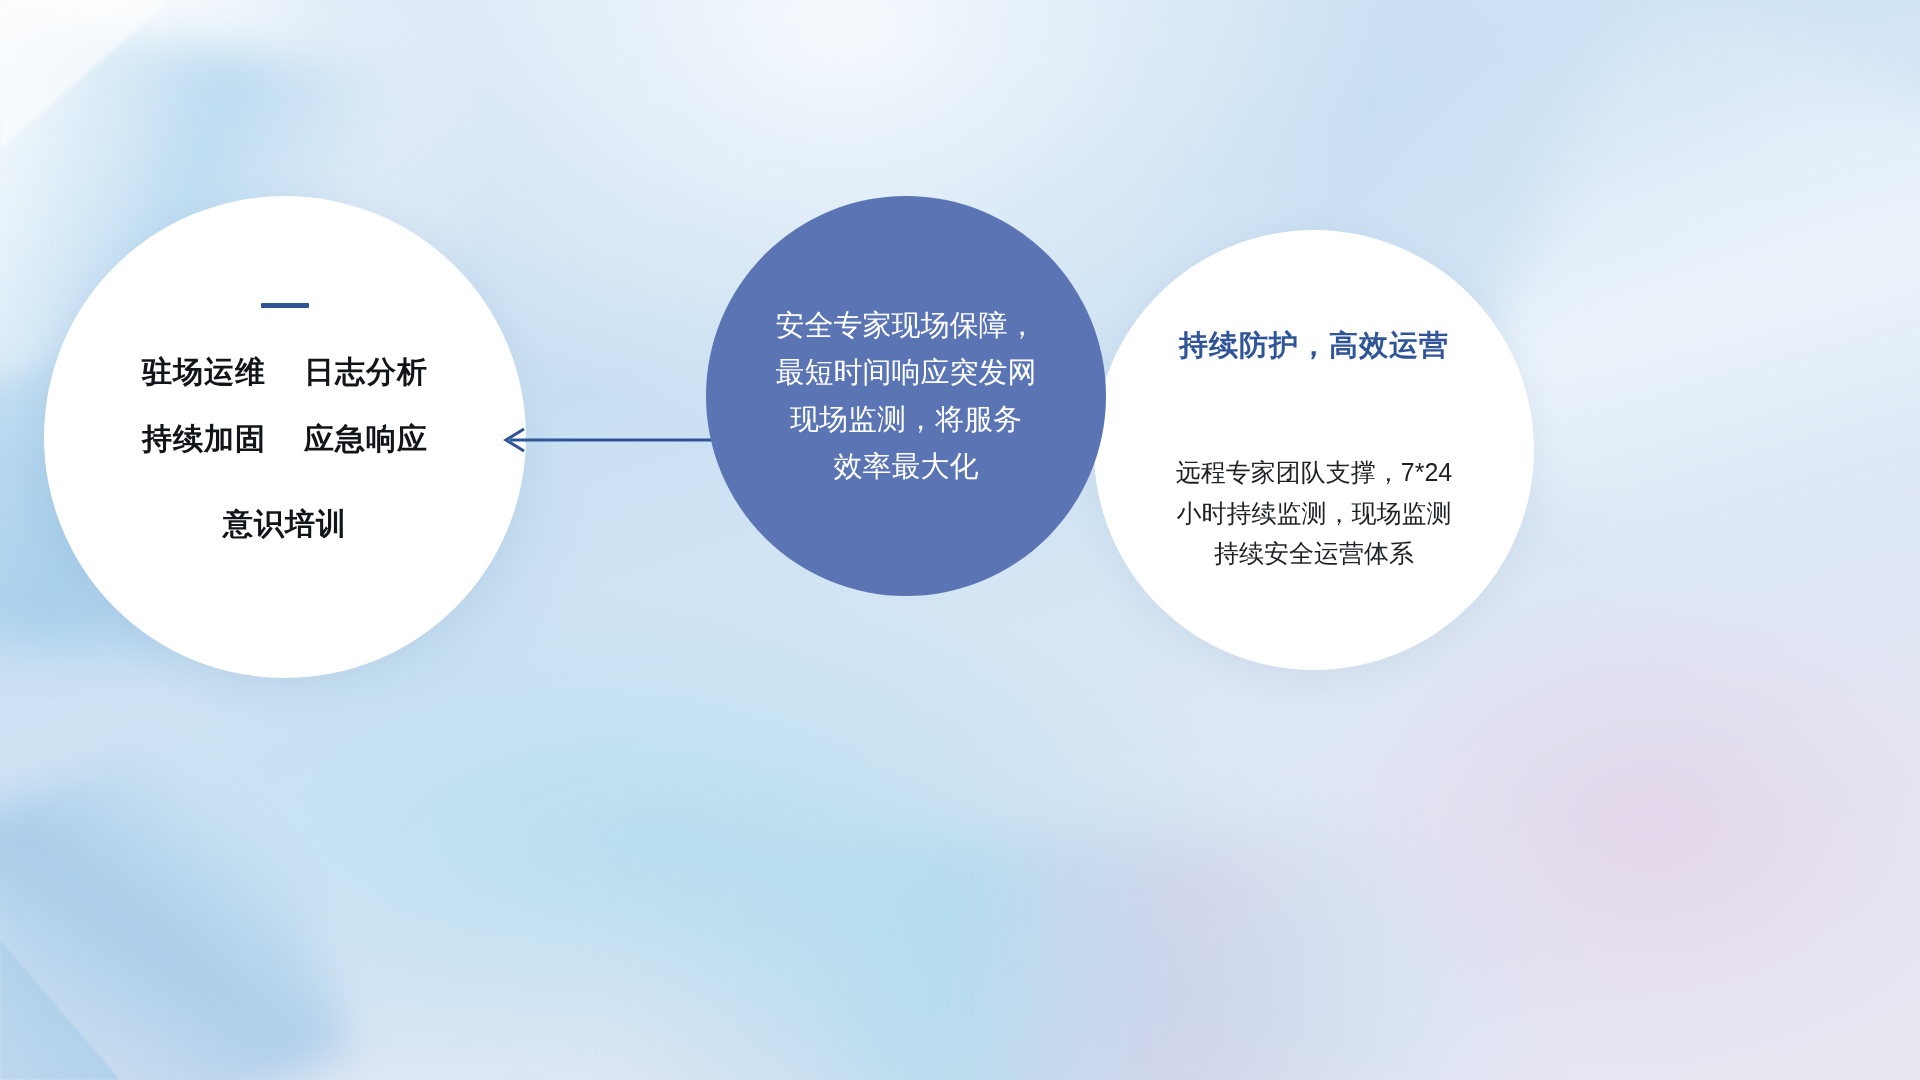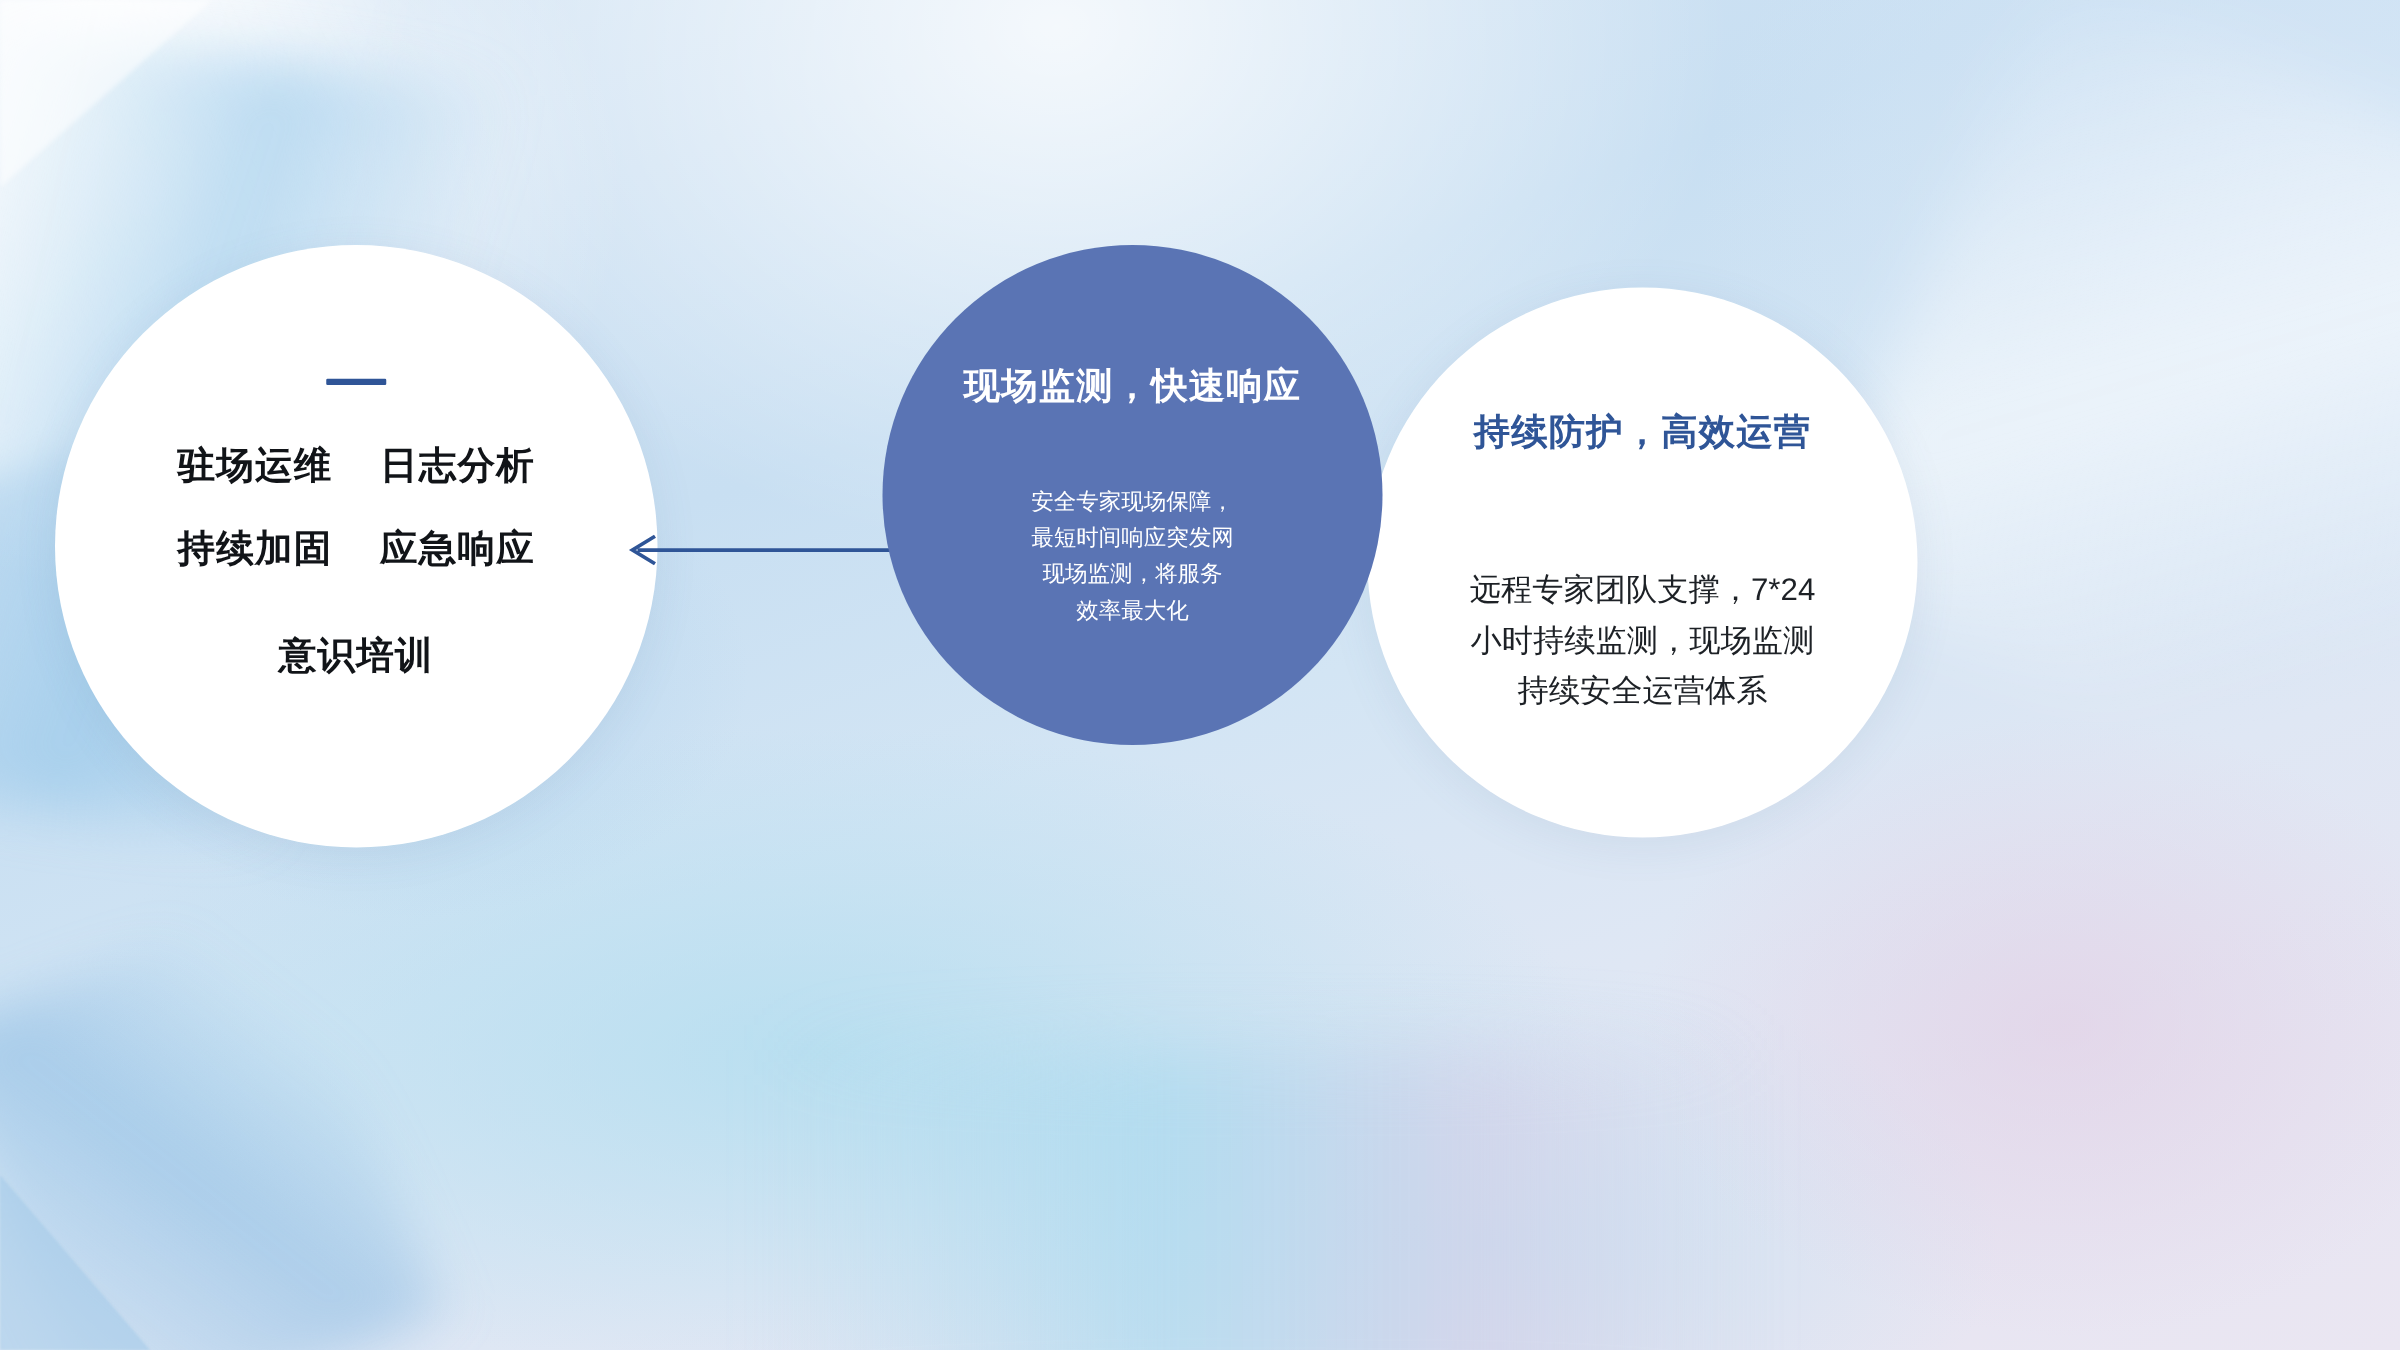--- a/index.html
+++ b/index.html
@@ -141,21 +141,21 @@
     background:#5a74b4;
     z-index:3;
     padding:0 26px;
   }
   #circle-mid .c-title {
     font-size:29px; font-weight:bold; color:#ffffff;
     letter-spacing:1px; white-space:nowrap;
     margin-bottom:58px;
   }
   #circle-mid .c-body {
-    font-size:18px; color:#ffffff; line-height:1.62;
+    font-size:29px; color:#ffffff; line-height:1.62;
     max-width:282px;
   }
 
   
   #circle-right {
     left:1094px; top:230px;
     width:440px; height:440px;
     background:#ffffff;
     z-index:2;
     box-shadow:0 6px 34px rgba(90,120,160,.10);
@@ -225,21 +225,20 @@
   <div class="circle" id="circle-right">
     <div class="c-title">持续防护，高效运营</div>
     <div class="c-body">
       <div>远程专家团队支撑，7*24</div>
       <div>小时持续监测，现场监测</div>
       <div>持续安全运营体系</div>
     </div>
   </div>
 
   <div class="circle" id="circle-mid">
-    <div class="c-title">现场监测，快速响应</div>
     <div class="c-body">
       <div>安全专家现场保障，</div>
       <div>最短时间响应突发网</div>
       <div>现场监测，将服务</div>
       <div>效率最大化</div>
     </div>
   </div>
 
 </div>
 

